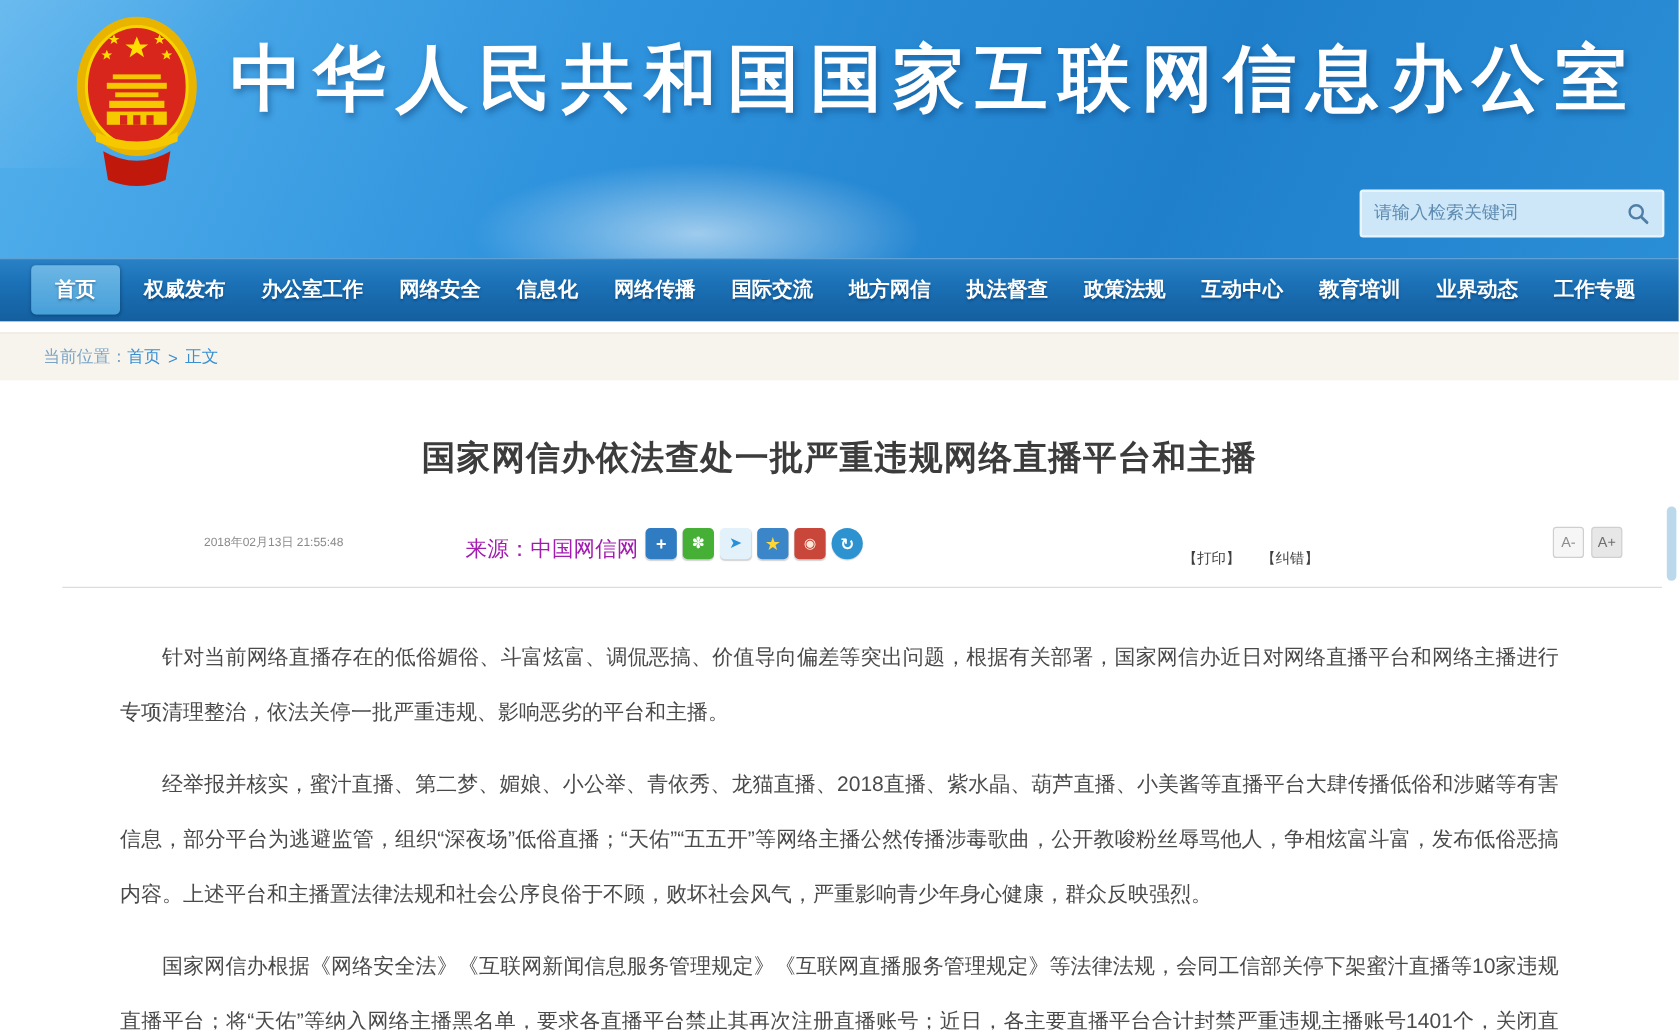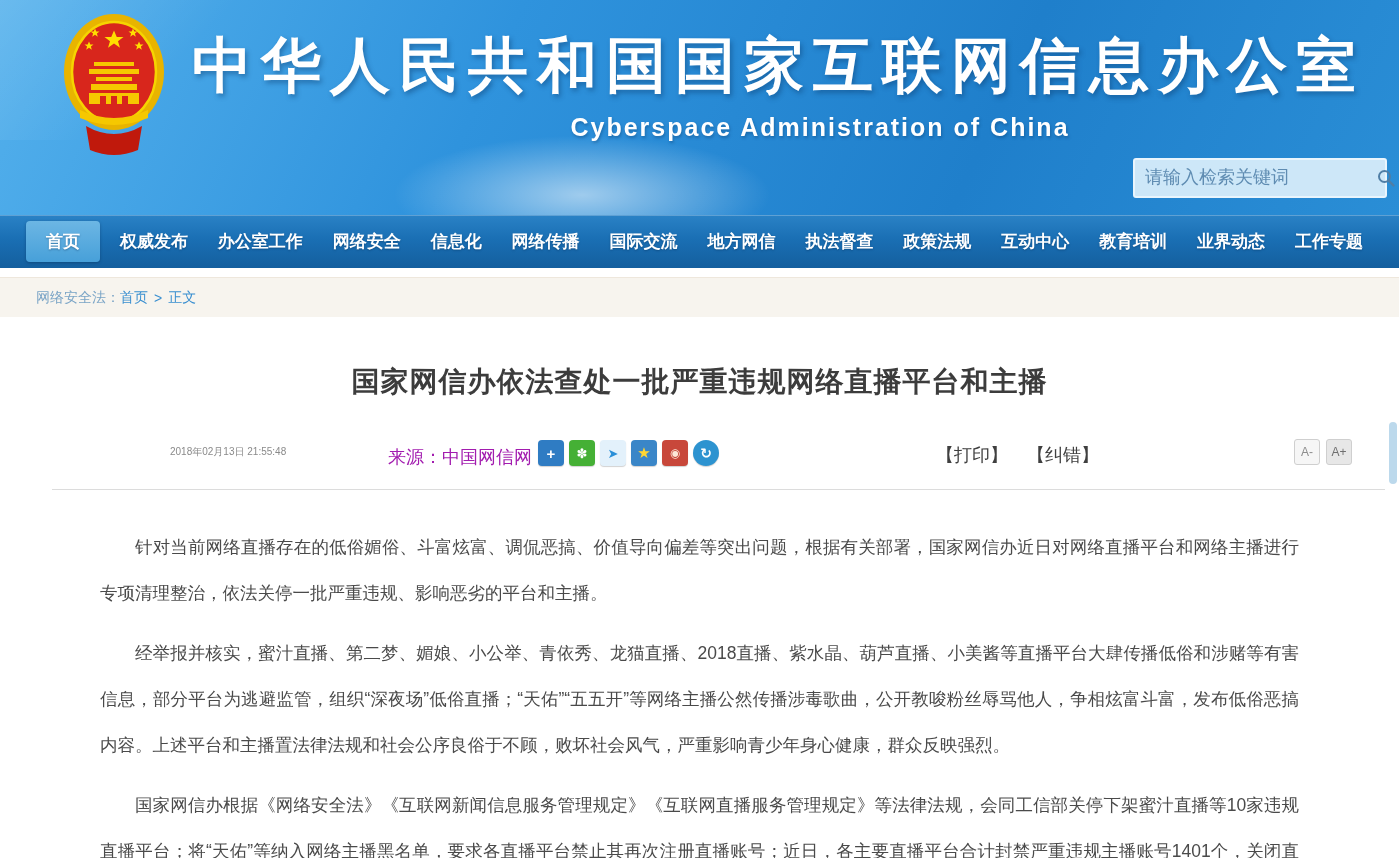--- a/index.html
+++ b/index.html
@@ -19,21 +19,21 @@
     text-shadow:2px 3px 5px rgba(10,60,110,.45); }
   .site-subtitle { position:absolute; left:520px; top:113px; width:600px; text-align:center;
     font-size:25px; font-weight:bold; color:#fff; letter-spacing:2px;
     text-shadow:1px 2px 3px rgba(10,60,110,.4); }
   .site-url { position:absolute; left:108px; top:166px; font-size:21px; font-weight:bold;
     color:#ee1111; letter-spacing:1px; text-decoration:none; text-shadow:0 1px 1px rgba(255,255,255,.5); }
   .search-box { position:absolute; right:12px; top:158px; width:254px; height:40px;
     background:#cde7f8; border:2px solid #e9f5fd; border-radius:3px;
     display:flex; align-items:center; padding:0 10px; }
   .search-box input { flex:1; border:none; outline:none; background:transparent;
-    font-size:18px; color:#4f7ea6; font-family:Liberation Mono, monospace; }
+    font-size:15px; color:#4f7ea6; font-family:Liberation Serif, serif; }
   .search-box input::placeholder { color:#5f8cb2; opacity:1; }
   .search-icon { width:20px; height:20px; cursor:pointer; }
 
   
   .main-nav { width:100%; height:53px; display:flex; align-items:center;
     justify-content:space-between; padding:0 26px;
     background:linear-gradient(180deg,#2a82c6 0%,#1a6fb4 45%,#145f9e 100%);
     box-shadow:inset 0 1px 0 rgba(255,255,255,.25); }
   .nav-item { color:#fff; font-size:17px; font-weight:bold; text-decoration:none;
     padding:7px 10px; white-space:nowrap; text-shadow:0 1px 2px rgba(0,40,80,.4); cursor:pointer; }
@@ -59,21 +59,21 @@
   .share-bar { position:absolute; left:538px; top:1px; display:flex; gap:5px; }
   .share-icon { width:26px; height:26px; border-radius:4px; display:flex; align-items:center;
     justify-content:center; font-size:15px; font-weight:bold; cursor:pointer;
     box-shadow:0 1px 1px rgba(0,0,0,.18); }
   .s1 { background:#2f7cc3; color:#fff; }
   .s2 { background:#45b035; color:#fff; font-size:13px; }
   .s3 { background:#e3f1fb; color:#2a8fd8; font-size:13px; }
   .s4 { background:#3a86c8; color:#ffd633; }
   .s5 { background:#c8473a; color:#fde8d8; font-size:12px; }
   .s6 { background:#2d93d0; color:#fff; border-radius:50%; font-size:14px; }
-  .meta-actions { position:absolute; right:300px; top:4px; font-size:18px; }
+  .meta-actions { position:absolute; right:300px; top:18px; font-size:12px; }
   .meta-actions a { color:#3f3f3f; text-decoration:none; margin-left:14px; cursor:pointer; }
   .font-controls { position:absolute; right:47px; top:0; display:flex; gap:6px; }
   .font-btn { width:26px; height:26px; border:1px solid #cfcfcf; border-radius:3px;
     background:#f6f6f6; color:#8d8d8d; font-size:12px; cursor:pointer; font-family:inherit; }
   .font-btn.plus { background:#e7e7e7; color:#6f6f6f; }
   .meta-divider { border:none; border-top:1px solid #dcdcdc; margin:18px 14px 0 52px; }
 
   .article-body { padding:10px 100px 0; }
   .article-body p { font-size:17.5px; color:#4a4a4a; line-height:46px;
     text-align:justify; text-indent:2em; margin-top:14px; }
@@ -105,21 +105,20 @@
       <rect x="34" y="67" width="36" height="4" fill="#f6c800"></rect>
       <rect x="29" y="74" width="46" height="6" fill="#f6c800"></rect>
       <rect x="27" y="83" width="50" height="11" fill="#f6c800"></rect>
       <rect x="38" y="86" width="6" height="8" fill="#d8261c"></rect>
       <rect x="49" y="86" width="6" height="8" fill="#d8261c"></rect>
       <rect x="60" y="86" width="6" height="8" fill="#d8261c"></rect>
       <path d="M18,100 Q52,116 86,100 L86,108 Q52,122 18,108 Z" fill="#f6c800"></path>
     </svg>
   </div>
   <div class="site-title">中华人民共和国国家互联网信息办公室</div>
-  <div class="site-subtitle">Cyberspace Administration of China</div>
   <div class="search-box">
     <input type="text" placeholder="请输入检索关键词" style="">
     <span class="search-icon">
       <svg width="20" height="20" viewBox="0 0 20 20">
         <circle cx="8.5" cy="8.5" r="5.5" fill="none" stroke="#4f7ea6" stroke-width="2"></circle>
         <line x1="12.8" y1="12.8" x2="17.5" y2="17.5" stroke="#4f7ea6" stroke-width="2.4" stroke-linecap="round"></line>
       </svg>
     </span>
   </div>
 </header>
@@ -137,21 +136,21 @@
   <a class="nav-item">政策法规</a>
   <a class="nav-item">互动中心</a>
   <a class="nav-item">教育培训</a>
   <a class="nav-item">业界动态</a>
   <a class="nav-item">工作专题</a>
 </nav>
 
 <div class="breadcrumb-gap"></div>
 
 <div class="breadcrumb-bar">
-  <span class="bc-prefix">网络安全法：</span>
+  <span class="bc-prefix">当前位置：</span>
   <a>首页</a>
   <span class="bc-sep">&gt;</span>
   <span class="bc-current">正文</span>
 </div>
 
 <main class="content">
   <h1 class="article-title">国家网信办依法查处一批严重违规网络直播平台和主播</h1>
 
   <div class="meta-row">
     <span class="meta-date">2018年02月13日 21:55:48</span>

